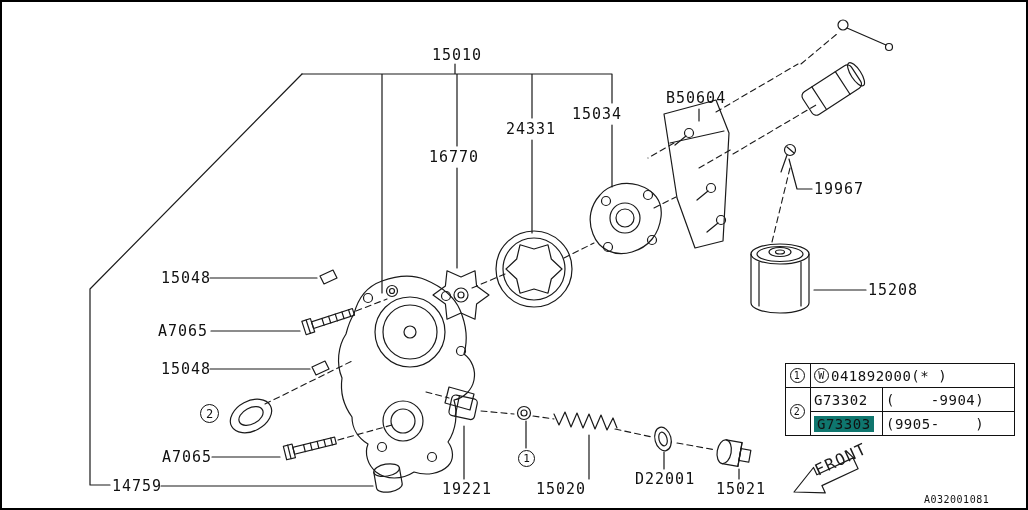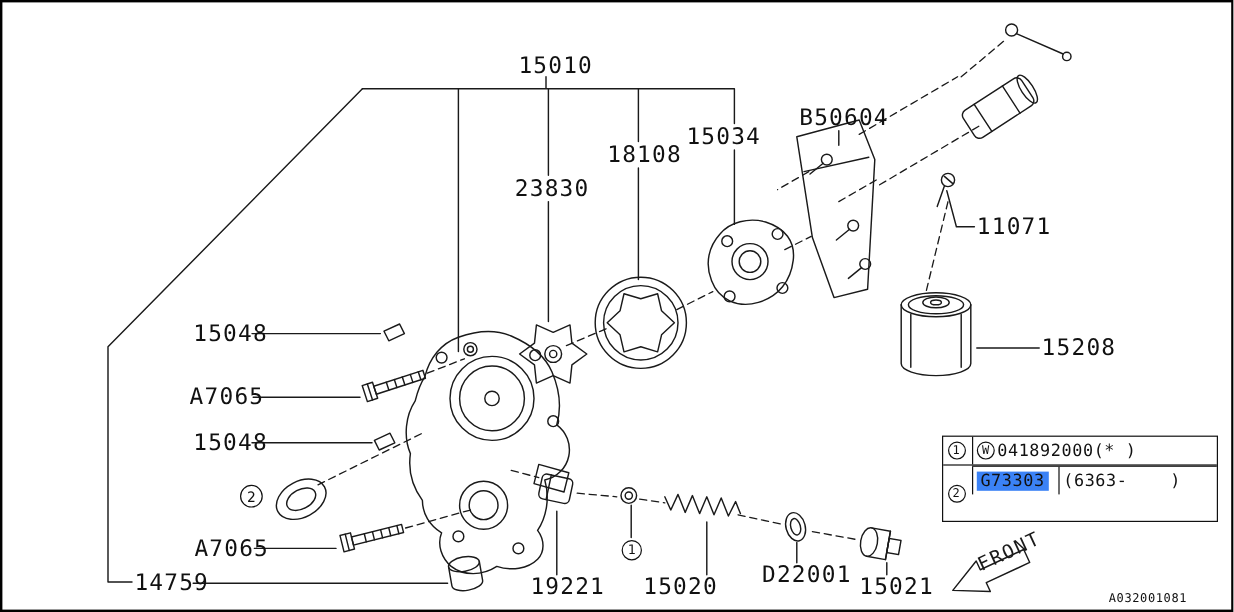--- a/index.html
+++ b/index.html
@@ -2,21 +2,21 @@
 <html><head>
 <meta charset="utf-8">
 <style>
   html,body{margin:0;padding:0;background:#fff}
   .stage{position:relative;width:1028px;height:510px;box-sizing:border-box;border:2px solid #000;
          background:#fff;overflow:hidden;font-family:"DejaVu Sans Mono",monospace;color:#111}
   .stage > svg{position:absolute;left:0;top:0}
   .art{stroke:#1a1a1a;fill:none;stroke-width:1.2;stroke-linecap:round;stroke-linejoin:round}
   .dash{stroke-dasharray:6 4;stroke-width:1.1}
   svg text{fill:#1a1a1a;stroke:none;font-family:"DejaVu Sans Mono",monospace}
-  .lbl{position:absolute;font-size:19px;letter-spacing:1px;line-height:16px;white-space:pre}
+  .lbl{position:absolute;font-size:15px;letter-spacing:1px;line-height:16px;white-space:pre}
   .circ{position:absolute;border:1.4px solid #111;border-radius:50%;box-sizing:border-box;
         display:flex;align-items:center;justify-content:center;background:#fff}
   
   .legend{position:absolute;left:783px;top:361px;border:1.4px solid #111;background:#fff;
           font-size:14px;letter-spacing:.5px}
   .legend .r{display:flex;height:23px}
   .legend .rwrap{display:flex;border-top:1.2px solid #111}
   .legend .bt{border-top:1.2px solid #111}
   .cell{display:flex;align-items:center;box-sizing:border-box;padding:0 3px}
   .c-idx{width:24px;justify-content:center;padding:0}
@@ -219,25 +219,25 @@
       </g>
     </g>
 
     <g>
       <path class="art" d="M792,490 L811.5,465.5 L814.9,472.8 L851.1,455.9 L856.1,466.7 L819.9,483.6 L823.3,490.9 Z"></path>
       <text transform="translate(816,474) rotate(-25)" font-size="16" letter-spacing="1.5">FRONT</text>
     </g>
   </svg>
 
   <div class="lbl" style="left:430px;top:45px">15010</div>
-  <div class="lbl" style="left:427px;top:147px">23830</div>
-  <div class="lbl" style="left:504px;top:119px">18108</div>
+  <div class="lbl" style="left:427px;top:147px">16770</div>
+  <div class="lbl" style="left:504px;top:119px">24331</div>
   <div class="lbl" style="left:570px;top:104px">15034</div>
   <div class="lbl" style="left:664px;top:88px">B50604</div>
-  <div class="lbl" style="left:812px;top:179px">11071</div>
+  <div class="lbl" style="left:812px;top:179px">19967</div>
   <div class="lbl" style="left:159px;top:268px">15048</div>
   <div class="lbl" style="left:156px;top:321px">A7065</div>
   <div class="lbl" style="left:159px;top:359px">15048</div>
   <div class="lbl" style="left:160px;top:447px">A7065</div>
   <div class="lbl" style="left:110px;top:476px">14759</div>
   <div class="lbl" style="left:440px;top:479px">19221</div>
   <div class="lbl" style="left:534px;top:479px">15020</div>
   <div class="lbl" style="left:633px;top:469px">D22001</div>
   <div class="lbl" style="left:714px;top:479px">15021</div>
   <div class="lbl" style="left:866px;top:280px">15208</div>
@@ -255,23 +255,27 @@
         <span class="mini">W</span>
         <span>041892000</span>
         <span style="white-space:pre">(* )</span>
       </div>
     </div>
     <div class="rwrap">
       <div class="cell c-idx tall">
         <span class="mini">2</span>
       </div>
       <div class="stack">
+        <div class="r">
+          <div class="cell c-part">G73302</div>
+          <div class="cell c-range">(    -9904)</div>
+        </div>
         <div class="r bt">
           <div class="cell c-part">
-            <span class="hl" style="background: #3b82f6;">G73303</span>
+            <span class="hl" style="background: #0f766e;">G73303</span>
           </div>
-          <div class="cell c-range">(6363-    )</div>
+          <div class="cell c-range">(9905-    )</div>
         </div>
       </div>
     </div>
   </div>
 
 </div>
 
 </body></html>

